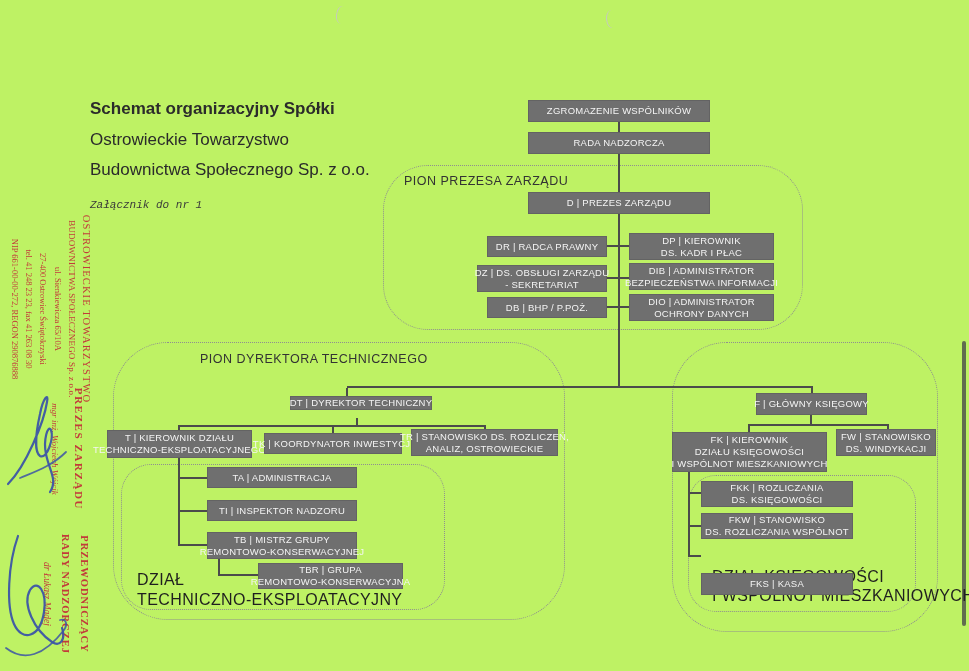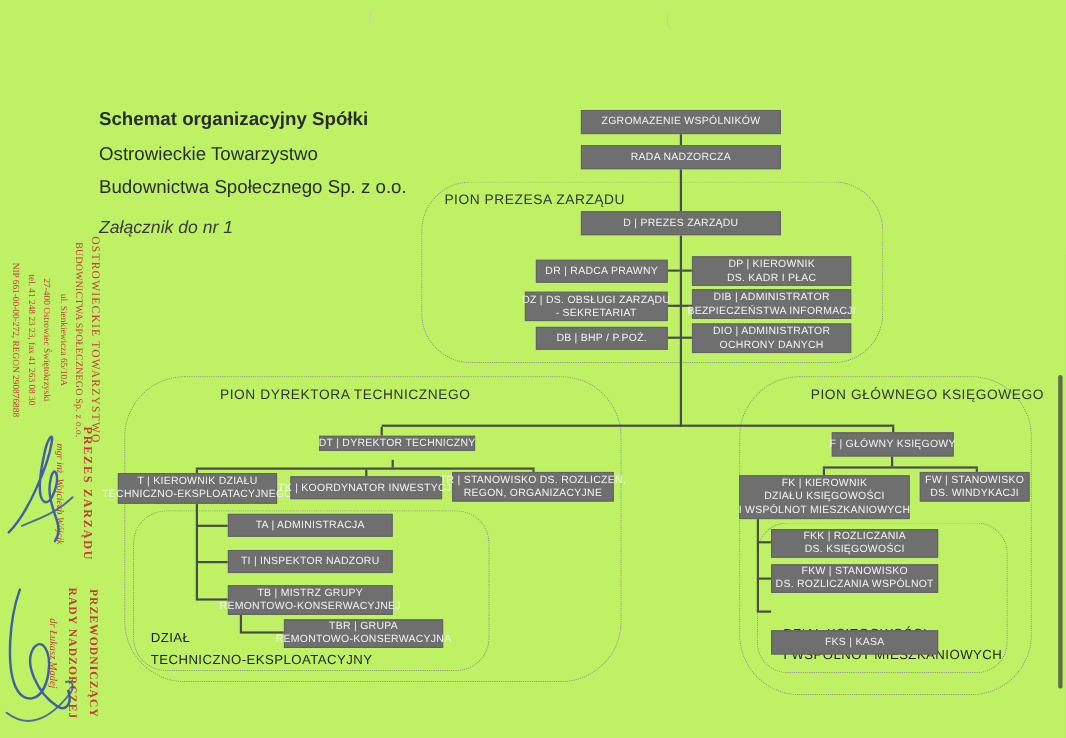--- a/index.html
+++ b/index.html
@@ -1,29 +1,29 @@
 <!DOCTYPE html>
 <html><head>
 <meta charset="utf-8">
 <style>
   *{margin:0;padding:0;box-sizing:border-box}
   html,body{background:#9a9a9a}
   .page{position:relative;width:969px;height:671px;background:#bef264;overflow:hidden;
         font-family:"Liberation Sans",sans-serif;margin:0 auto}
   .hdr-t{position:absolute;left:90px;font-size:17px;color:#2b2b2b;white-space:nowrap}
-  .note{position:absolute;left:90px;font-family:Liberation Sans, sans-serif;font-style:italic;
-        font-size:16px;color:#3a3a3a;white-space:nowrap}
+  .note{position:absolute;left:90px;font-family:Liberation Mono, monospace;font-style:italic;
+        font-size:11px;color:#3a3a3a;white-space:nowrap}
   .obox{position:absolute;background:#6f6f6f;display:flex;flex-direction:column;align-items:center;
         justify-content:center;text-align:center;color:#f4f4f4;font-size:9.5px;line-height:12px;
         letter-spacing:.25px;box-shadow:inset 0 0 0 1px #636363}
   .obox span{display:block;white-space:nowrap}
   .ln{position:absolute;background:#4b4b4b}
   .dash{position:absolute;border:1.6px dotted #8f8f8f}
   .pl{position:absolute;font-size:12.5px;color:#333;letter-spacing:.5px;white-space:nowrap}
-  .dl{position:absolute;font-size:12px;color:#1f1f1f;letter-spacing:.4px;line-height:20px;white-space:nowrap}
+  .dl{position:absolute;font-size:16px;color:#1f1f1f;letter-spacing:.4px;line-height:20px;white-space:nowrap}
   .stamp{position:absolute;color:#c23b3a;font-family:"Liberation Serif",serif}
   .rot{transform-origin:0 0;display:flex;flex-direction:column;justify-content:space-around;text-align:center}
   .s0{font-size:10.5px;letter-spacing:1.1px;white-space:nowrap}
   .s1{font-size:9px;letter-spacing:.2px;white-space:nowrap}
   .s2{font-size:8.5px;white-space:nowrap}
   .pt{font-size:11px;font-weight:bold;letter-spacing:1.6px;white-space:nowrap}
   .pn{font-size:9px;font-style:italic;white-space:nowrap}
   .ct{font-size:10.5px;font-weight:bold;letter-spacing:1px;white-space:nowrap}
   .cn{font-size:9.5px;font-style:italic;white-space:nowrap}
   .sig{position:absolute}
@@ -80,21 +80,20 @@
   </svg>
 
   <div class="dash" style="left:383px;top:165px;width:420px;height:165px;border-radius:45px"></div>
   <div class="dash" style="left:113px;top:342px;width:452px;height:278px;border-radius:55px"></div>
   <div class="dash" style="left:121px;top:464px;width:324px;height:146px;border-radius:30px"></div>
   <div class="dash" style="left:672px;top:342px;width:266px;height:290px;border-radius:55px"></div>
   <div class="dash" style="left:688px;top:475px;width:228px;height:137px;border-radius:28px"></div>
 
   <div class="pl" style="left:404px;top:174px">PION PREZESA ZARZĄDU</div>
   <div class="pl" style="left:200px;top:352px">PION DYREKTORA TECHNICZNEGO</div>
-  <div class="pl" style="left:737px;top:352px">PION GŁÓWNEGO KSIĘGOWEGO</div>
 
   <div class="dl" style="left:137px;top:570px">
     <span style="display:block">DZIAŁ</span>
     <span style="display:block">TECHNICZNO-EKSPLOATACYJNY</span>
   </div>
   <div class="dl" style="left:712px;top:567px;line-height:19px">
     <span style="display:block">DZIAŁ KSIĘGOWOŚCI</span>
     <span style="display:block">I WSPÓLNOT MIESZKANIOWYCH</span>
   </div>
 
@@ -168,21 +167,21 @@
     </div>
   <div class="obox" style="left:107px;top:430px;width:145px;height:28px">
       <span>T | KIEROWNIK DZIAŁU</span>
       <span>TECHNICZNO-EKSPLOATACYJNEGO</span>
     </div>
   <div class="obox" style="left:264px;top:433px;width:138px;height:21px">
       <span>TK | KOORDYNATOR INWESTYCJI</span>
     </div>
   <div class="obox" style="left:411px;top:429px;width:147px;height:27px">
       <span>TR | STANOWISKO DS. ROZLICZEŃ,</span>
-      <span>REGON, ORGANIZACYJNE</span>
+      <span>ANALIZ, OSTROWIECKIE</span>
     </div>
   <div class="obox" style="left:207px;top:467px;width:150px;height:21px">
       <span>TA | ADMINISTRACJA</span>
     </div>
   <div class="obox" style="left:207px;top:500px;width:150px;height:21px">
       <span>TI | INSPEKTOR NADZORU</span>
     </div>
   <div class="obox" style="left:207px;top:532px;width:150px;height:27px">
       <span>TB | MISTRZ GRUPY</span>
       <span>REMONTOWO-KONSERWACYJNEJ</span>

